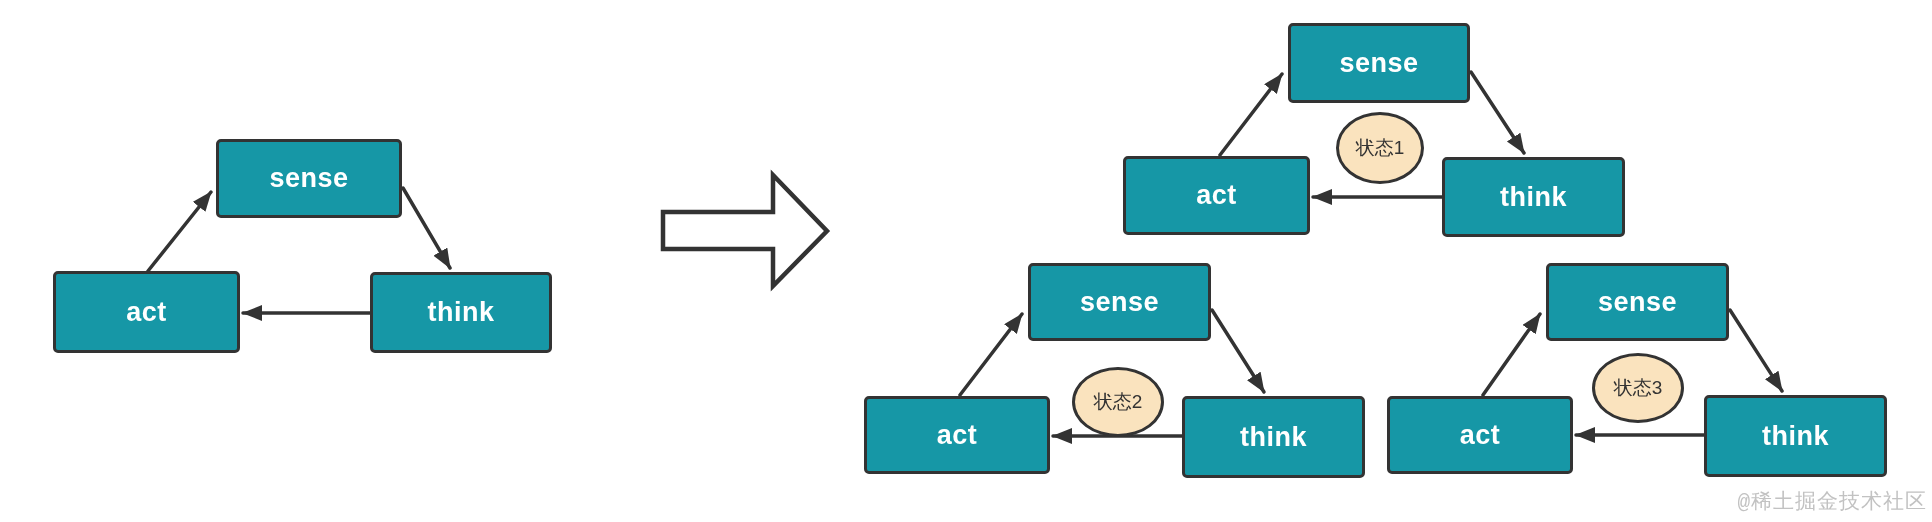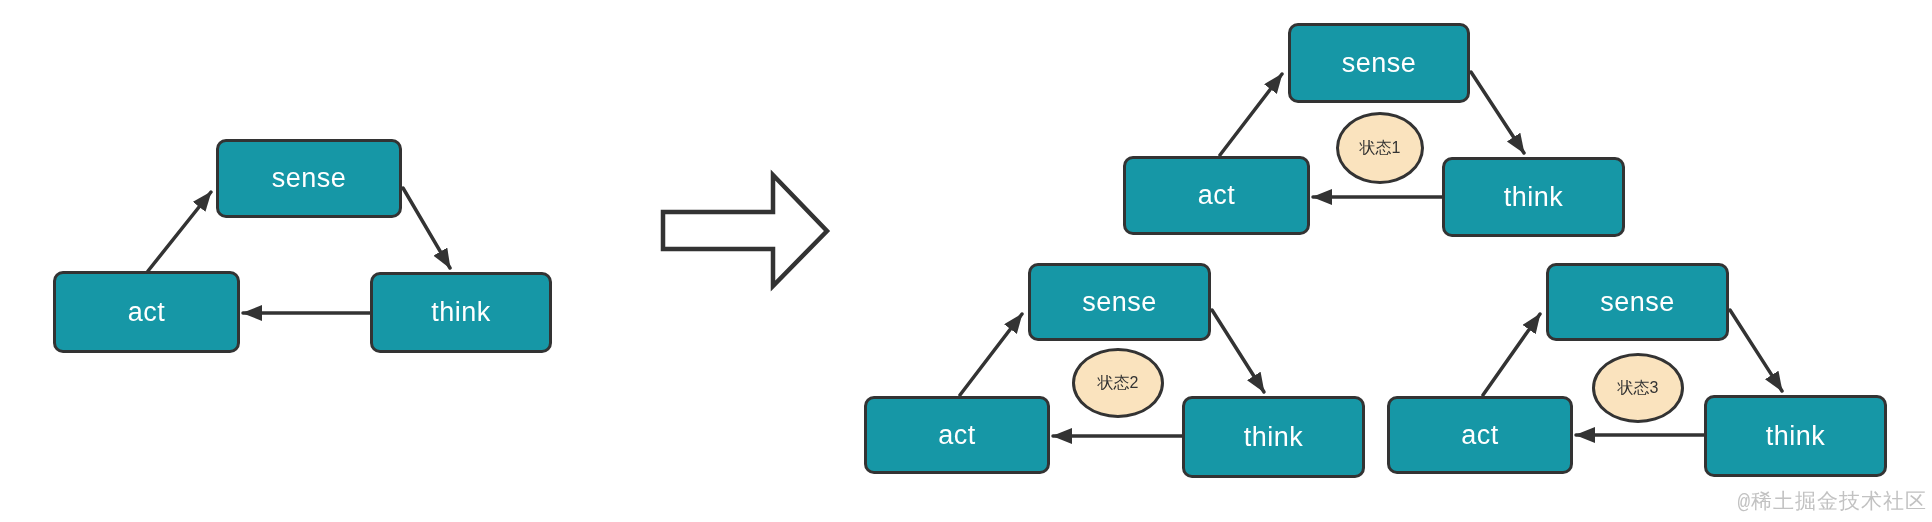--- a/index.html
+++ b/index.html
@@ -31,37 +31,37 @@
     fill: var(--transform-arrow-fill, #ffffff);
     stroke: var(--arrow, #333333);
     stroke-width: 4.5;
     stroke-linejoin: miter;
   }
   .node {
     position: absolute;
     box-sizing: border-box;
     background: var(--node-fill, #1697A6);
     border: 3px solid var(--node-border, #333333);
-    border-radius: 10px;
+    border-radius: 5px;
     color: var(--node-text, #ffffff);
     font-size: 27px;
-    font-weight: normal;
+    font-weight: bold;
     display: flex;
     align-items: center;
     justify-content: center;
     letter-spacing: 0.5px;
   }
   .state {
     position: absolute;
     box-sizing: border-box;
     background: var(--state-fill, #FAE3BE);
     border: 3px solid var(--state-border, #333333);
     border-radius: 50%;
     color: var(--state-text, #333333);
-    font-size: 16px;
+    font-size: 19px;
     display: flex;
     align-items: center;
     justify-content: center;
   }
   .watermark {
     position: absolute;
     right: 5px;
     top: 487px;
     font-size: 21px;
     color: var(--watermark, #C2C2C2);
@@ -105,21 +105,21 @@
   <div class="node" style="left:370px;top:272px;width:182px;height:81px">think</div>
 
   <div class="node" style="left:1288px;top:23px;width:182px;height:80px">sense</div>
   <div class="node" style="left:1123px;top:156px;width:187px;height:79px">act</div>
   <div class="node" style="left:1442px;top:157px;width:183px;height:80px">think</div>
   <div class="state" style="left:1336px;top:112px;width:88px;height:72px">状态1</div>
 
   <div class="node" style="left:1028px;top:263px;width:183px;height:78px">sense</div>
   <div class="node" style="left:864px;top:396px;width:186px;height:78px">act</div>
   <div class="node" style="left:1182px;top:396px;width:183px;height:82px">think</div>
-  <div class="state" style="left:1072px;top:348px;width:92px;height:70px">状态2</div>
+  <div class="state" style="left:1072px;top:367px;width:92px;height:70px">状态2</div>
 
   <div class="node" style="left:1546px;top:263px;width:183px;height:78px">sense</div>
   <div class="node" style="left:1387px;top:396px;width:186px;height:78px">act</div>
   <div class="node" style="left:1704px;top:395px;width:183px;height:82px">think</div>
   <div class="state" style="left:1592px;top:353px;width:92px;height:70px">状态3</div>
 
   <div class="watermark">@稀土掘金技术社区</div>
 
 </div>
 

